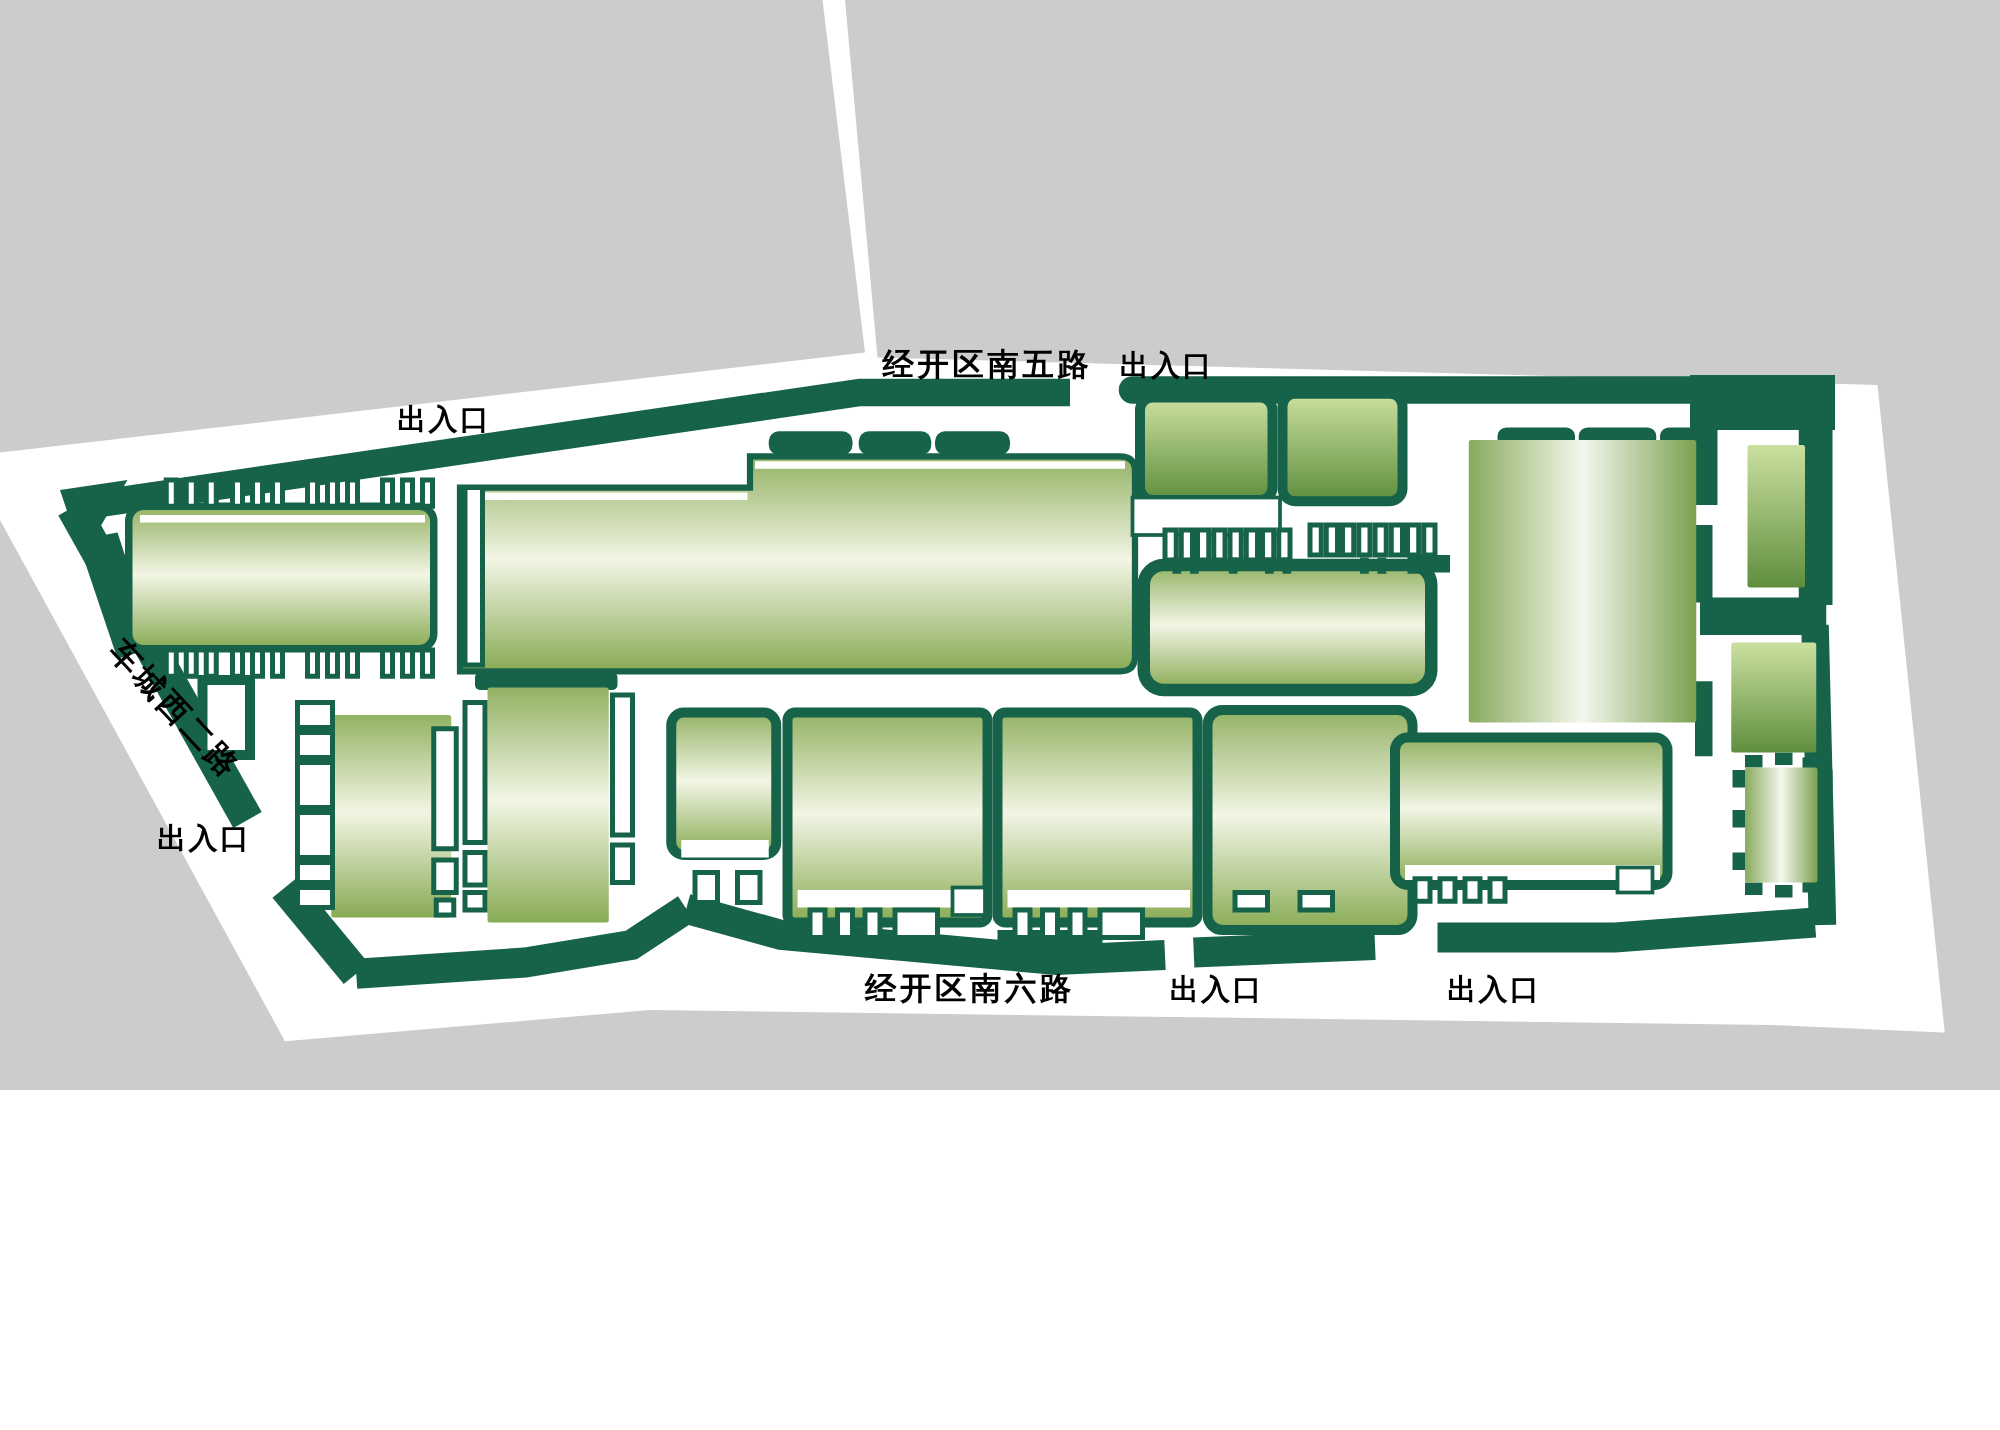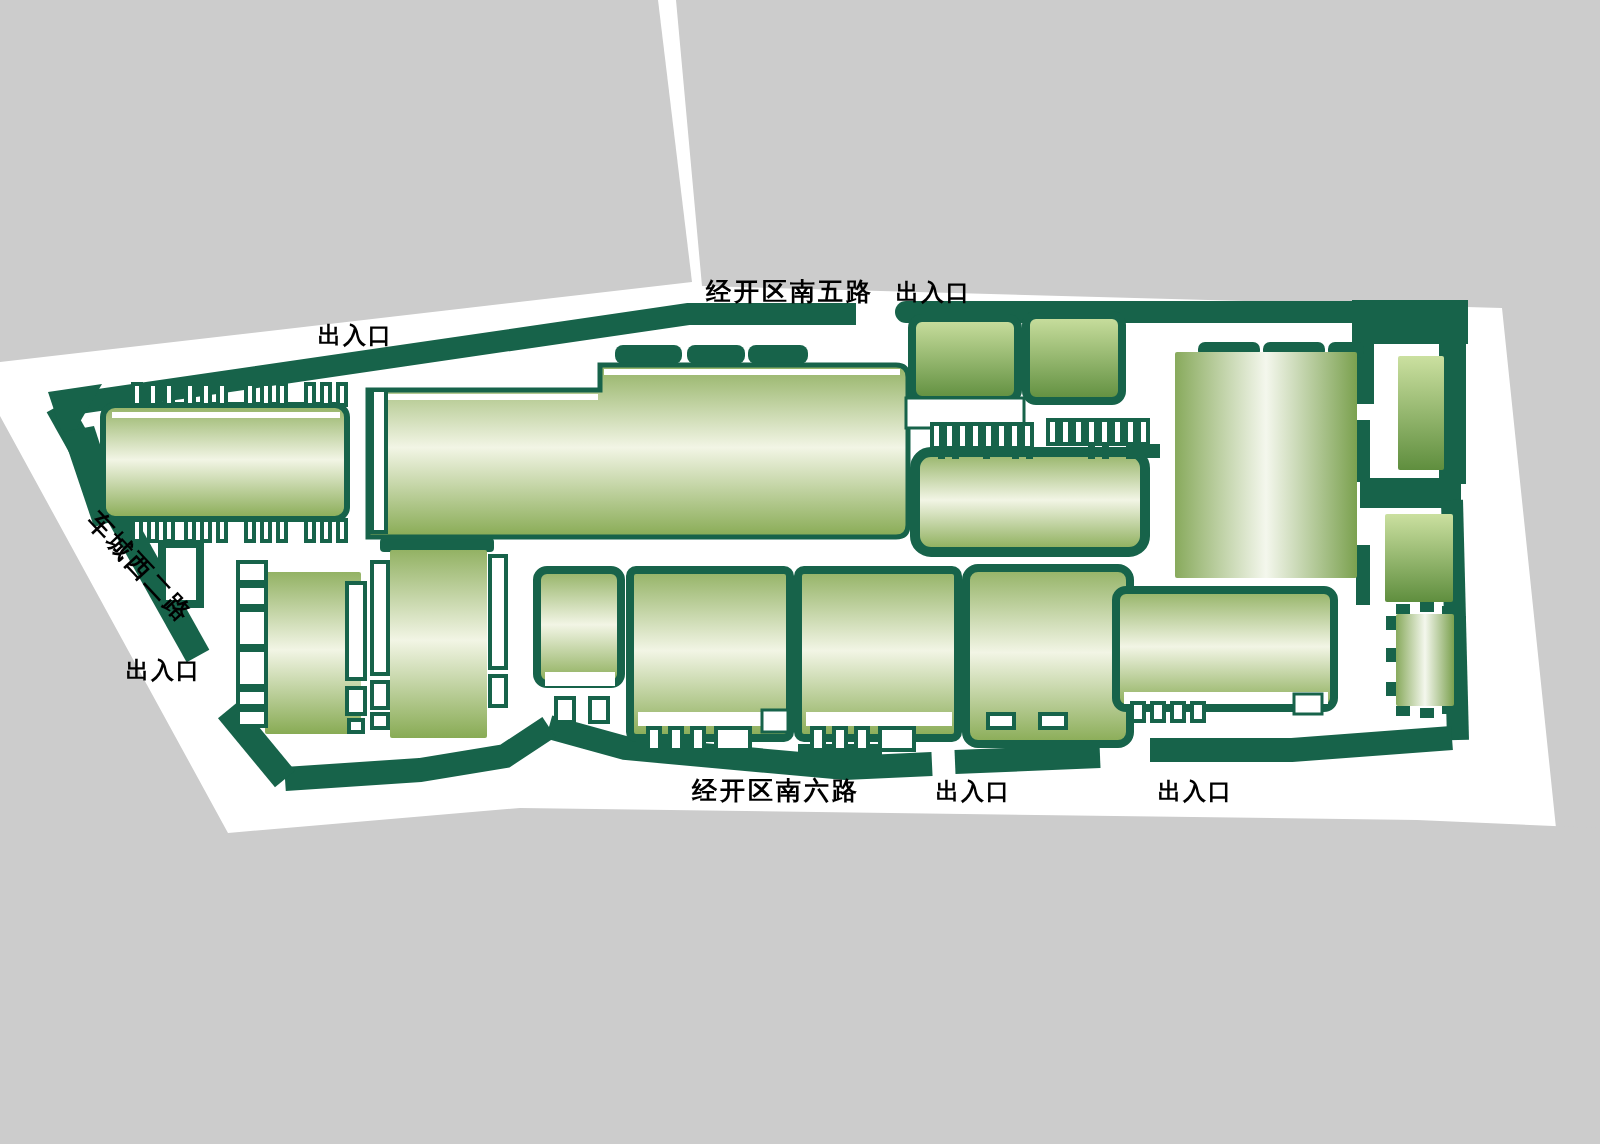--- a/index.html
+++ b/index.html
@@ -1,16 +1,16 @@
 <!DOCTYPE html>
 <html><head>
 <meta charset="utf-8">
 <style>
   html,body{margin:0;padding:0;background:#fff;}
-  .stage{position:relative;width:1600px;height:1144px;overflow:hidden;background:#fca5a5;}
+  .stage{position:relative;width:1600px;height:872px;overflow:hidden;background:#fca5a5;}
   svg{display:block;}
   text{font-family:"DejaVu Sans","Liberation Sans",sans-serif;font-weight:bold;fill:#000;}
   .road-label{font-size:25px;letter-spacing:3px;}
   .entrance-label{font-size:23px;letter-spacing:2px;}
 </style>
 </head>
 <body>
 
 <div class="stage">
 <svg width="1600" height="1144" viewBox="0 0 1600 1144">

